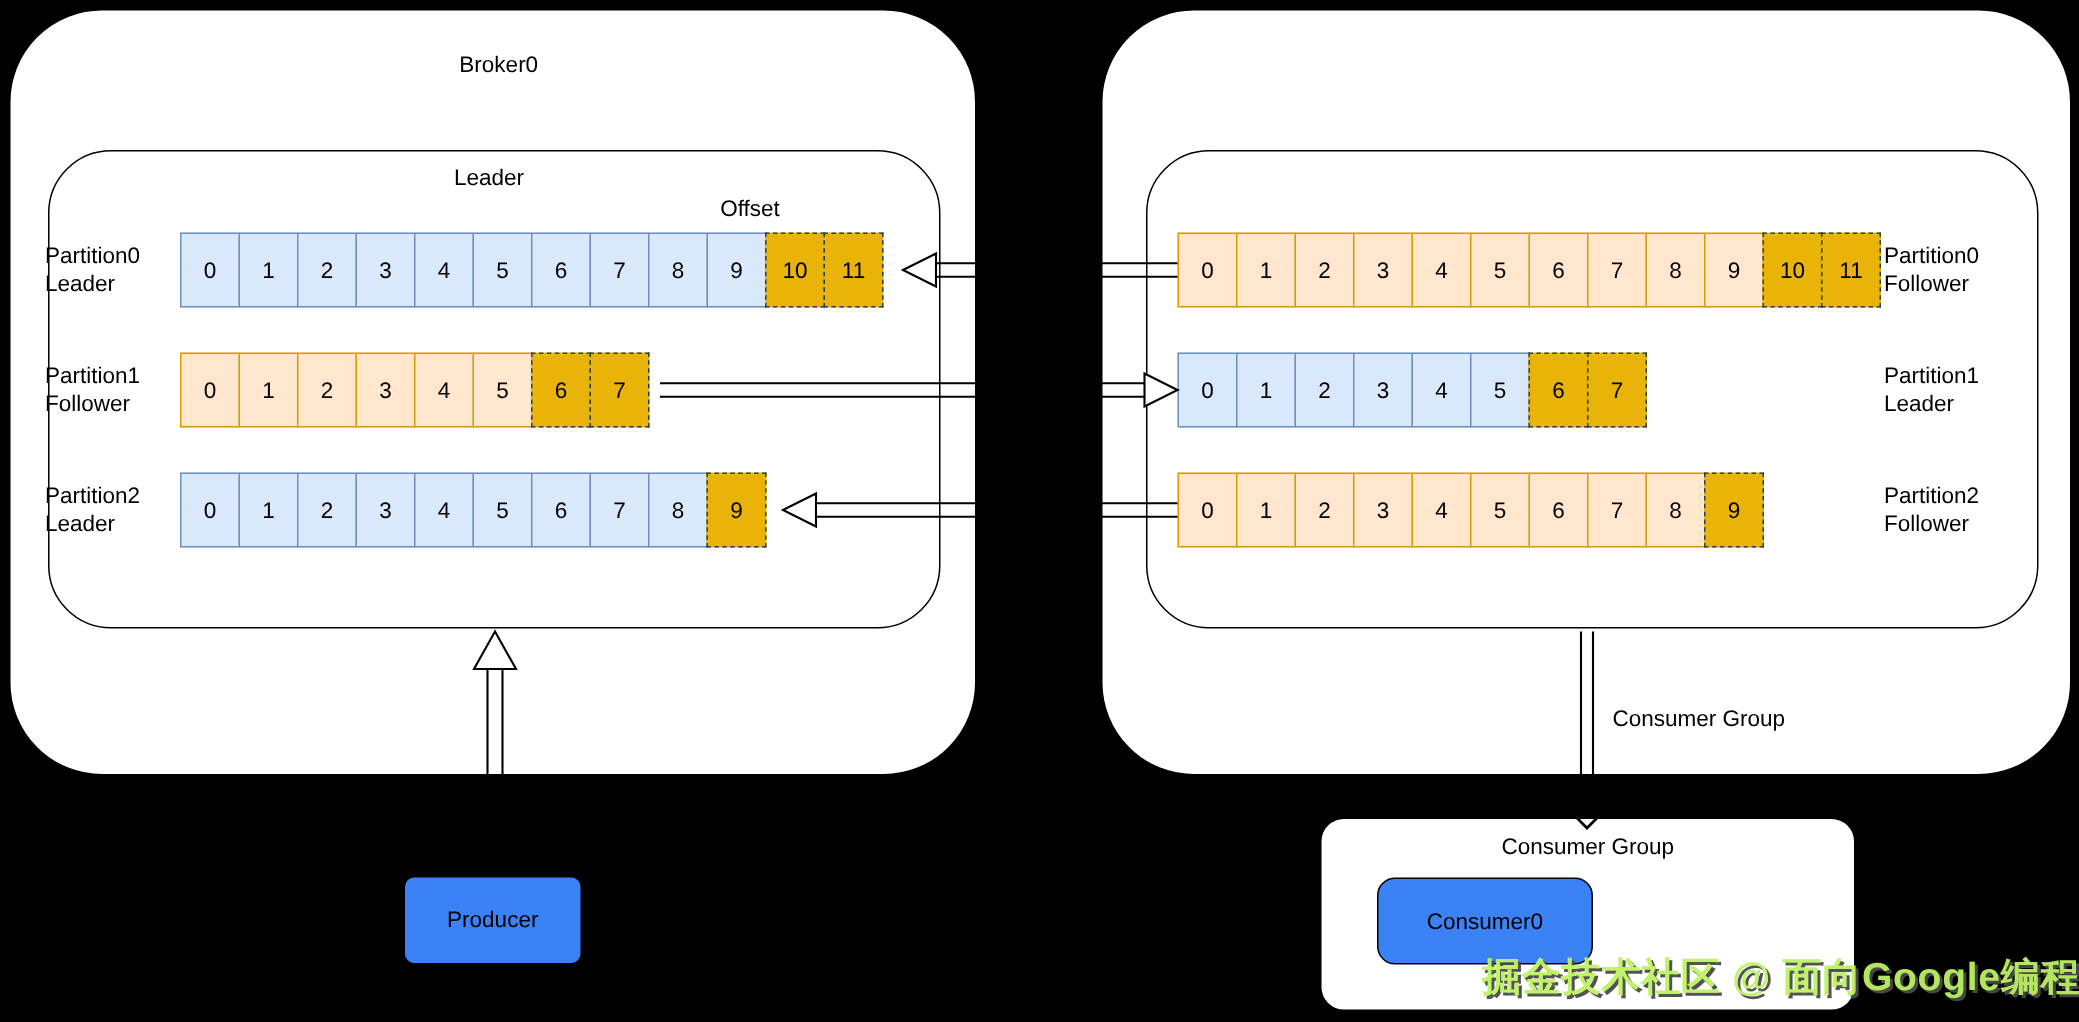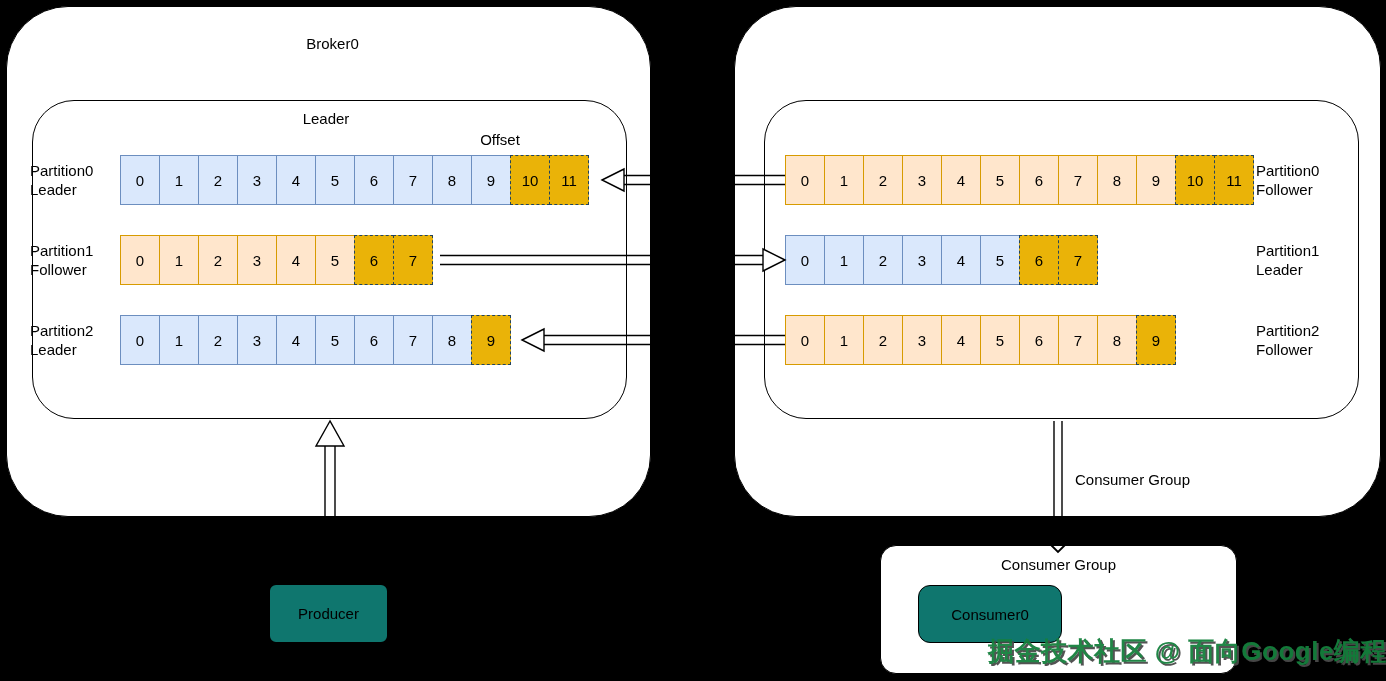--- a/index.html
+++ b/index.html
@@ -14,26 +14,26 @@
   .row{position:absolute;display:flex;}
   .cell{
     width:40px;height:50px;box-sizing:border-box;display:flex;align-items:center;
     justify-content:center;font-size:15px;flex:none;
   }
   .cell + .cell{margin-left:-1px;}
   .cell.blue{background:#dae8fc;border:1px solid #6c8ebf;}
   .cell.orange{background:#ffe6cc;border:1px solid #d79b00;}
   .cell.pending{background:#eab308;border:1.5px dashed #23445d;}
   .plabel{position:absolute;width:100px;font-size:15px;line-height:19px;}
-  .smallbox{position:absolute;background:#0f766e;box-sizing:border-box;display:flex;
+  .smallbox{position:absolute;background:#3b82f6;box-sizing:border-box;display:flex;
     align-items:center;justify-content:center;font-size:15px;}
   #connector-layer{position:absolute;left:0;top:0;pointer-events:none;}
   .watermark{
     position:absolute;left:988px;top:634px;font-size:26px;font-weight:bold;
-    color:#15803d;text-shadow:2px 2px 0 #4a4a4a;opacity:.95;white-space:nowrap;
+    color:#bef264;text-shadow:2px 2px 0 #4a4a4a;opacity:.95;white-space:nowrap;
     letter-spacing:.5px;z-index:10;
   }
 </style>
 </head>
 <body>
 
 <div class="canvas">
 
   <div class="box broker" style="left:6px;top:6px;width:645px;height:511px;"></div>
   <div class="title" style="left:10px;top:11px;width:645px;margin-top:24px;">Broker0</div>

